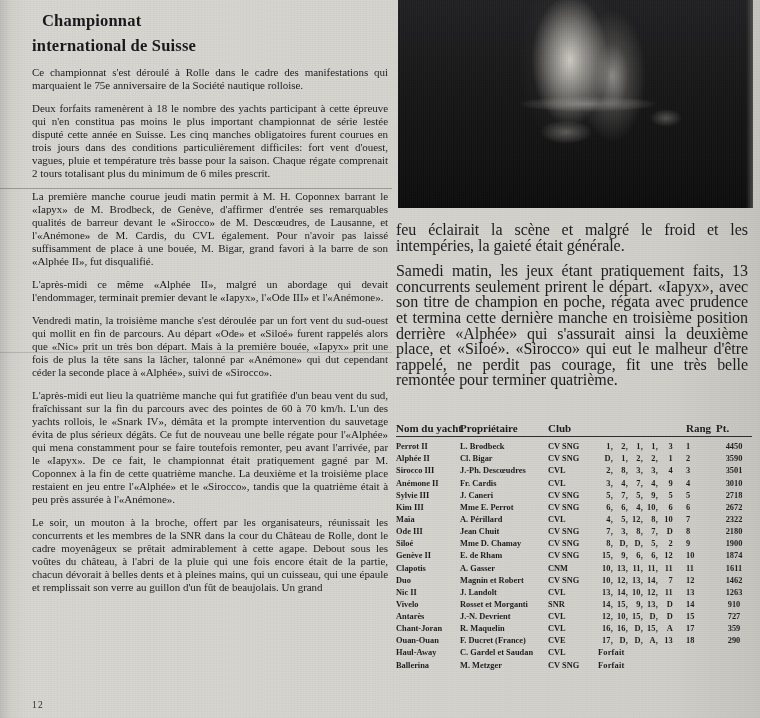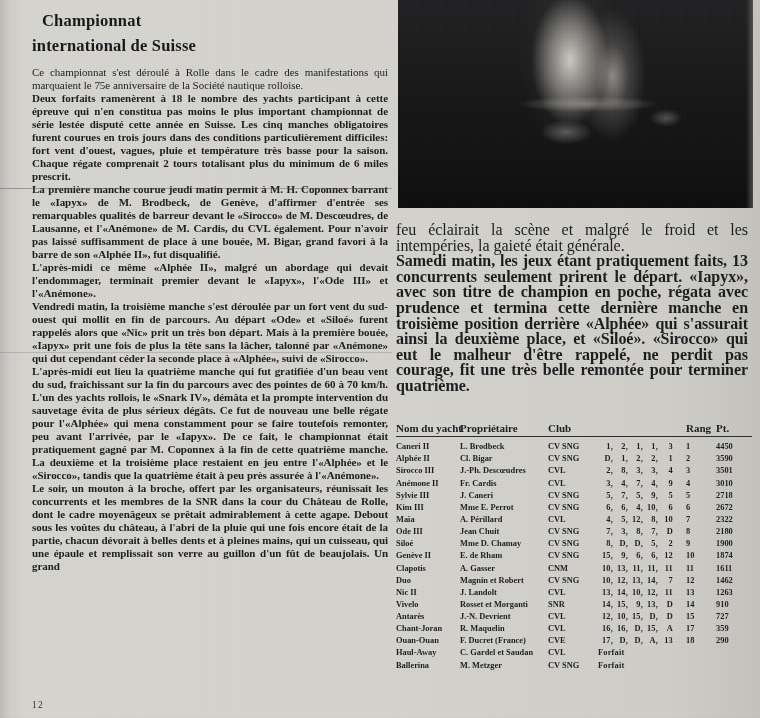--- a/index.html
+++ b/index.html
@@ -90,21 +90,21 @@
   .body-p {
     font-size: 11px;
     line-height: 13px;
     color: #1b1b1e;
     text-align: justify;
     margin: 0;
     letter-spacing: -.05px;
     word-spacing: .1px;
     -webkit-font-smoothing: none;
   }
-  .body-p + .body-p { margin-top: 0px; font-weight: bold; }
+  .body-p + .body-p { margin-top: 10px; }
   .col-left .body-p:first-of-type { margin-top: 8px; }
 
   .col-right .body-p {
     font-size: 16px;
     line-height: 15.6px;
   }
 
   
   #photo {
     position: absolute;
@@ -191,21 +191,21 @@
     color: #1c1c1f;
     vertical-align: baseline;
   }
   table.res tbody tr:first-child td { padding-top: 5px; }
 
   .c-yacht  { width: 64px; }
   .c-owner  { width: 88px; }
   .c-club   { width: 50px; }
   .c-manche { width: 88px; }
   .c-rang   { width: 30px; text-align: left; }
-  .c-pt     { width: 36px; text-align: left; }
+  .c-pt     { width: 36px; text-align: center; }
 
   th.c-rang { text-align: left; padding-left: 2px; }
   th.c-pt   { text-align: right; }
   td.c-rang { padding-left: 2px; }
 
   .manche-cell {
     font-variant-numeric: tabular-nums;
     letter-spacing: .2px;
   }
   .manche-cell span.m {
@@ -264,21 +264,21 @@
           <th class="c-yacht">Nom du yacht</th>
           <th class="c-owner">Propriétaire</th>
           <th class="c-club">Club</th>
           <th class="c-manche"></th>
           <th class="c-rang">Rang</th>
           <th class="c-pt">Pt.</th>
         </tr>
       </thead>
       <tbody id="res-body">
           <tr>
-            <td class="c-yacht">Caneri II</td>
+            <td class="c-yacht">Perrot II</td>
             <td class="c-owner">L. Brodbeck</td>
             <td class="c-club">CV SNG</td>
             <td class="c-manche manche-cell"><span class="m">1,</span><span class="m">2,</span><span class="m">1,</span><span class="m">1,</span><span class="m">3</span></td>
             <td class="c-rang">1</td>
             <td class="c-pt">4450</td>
           </tr>
           <tr>
             <td class="c-yacht">Alphée II</td>
             <td class="c-owner">Cl. Bigar</td>
             <td class="c-club">CV SNG</td>

